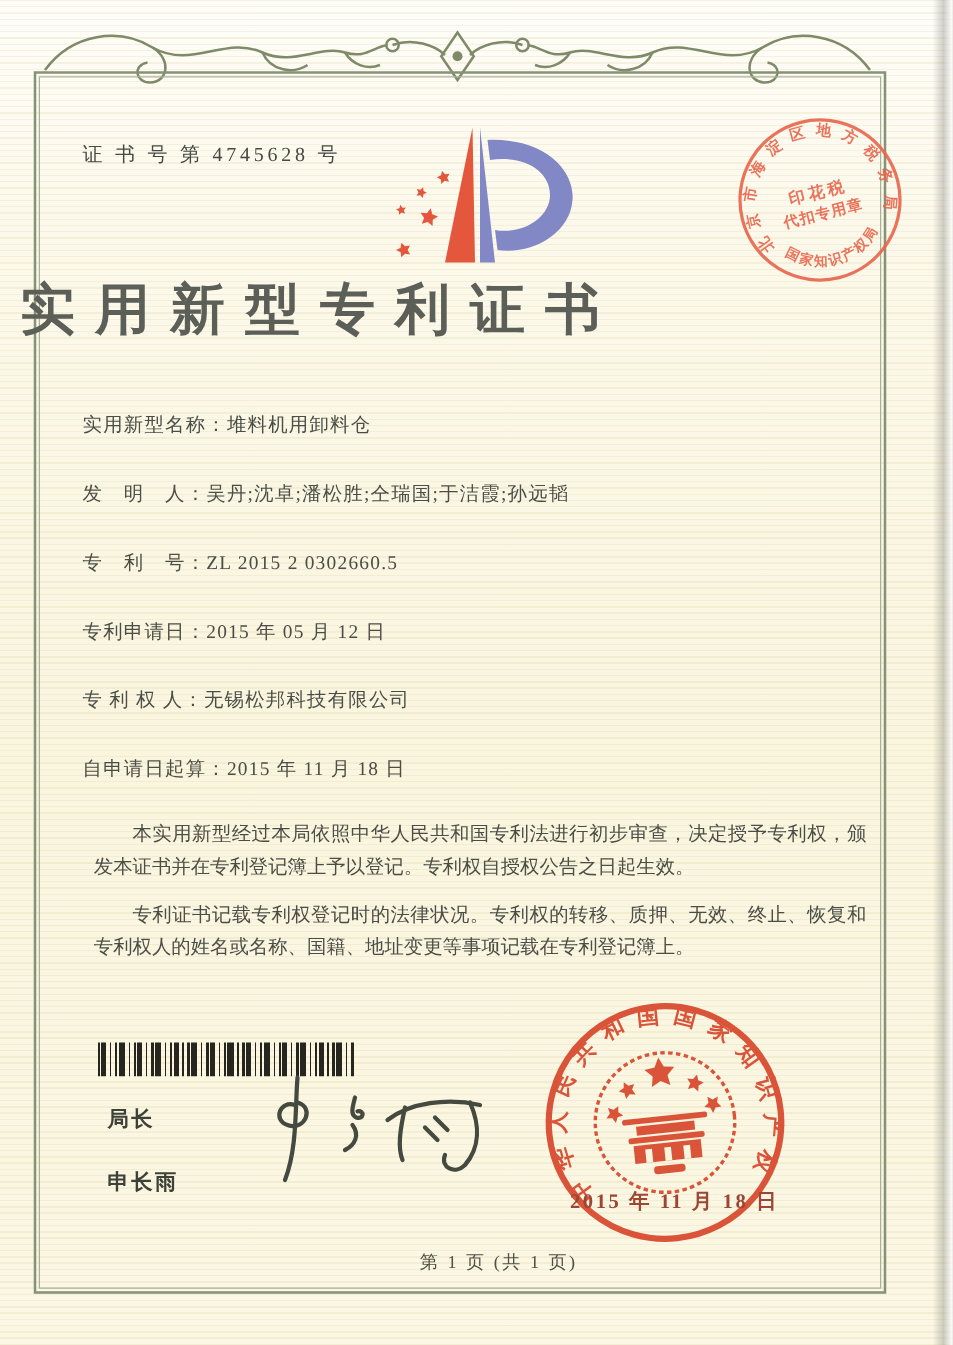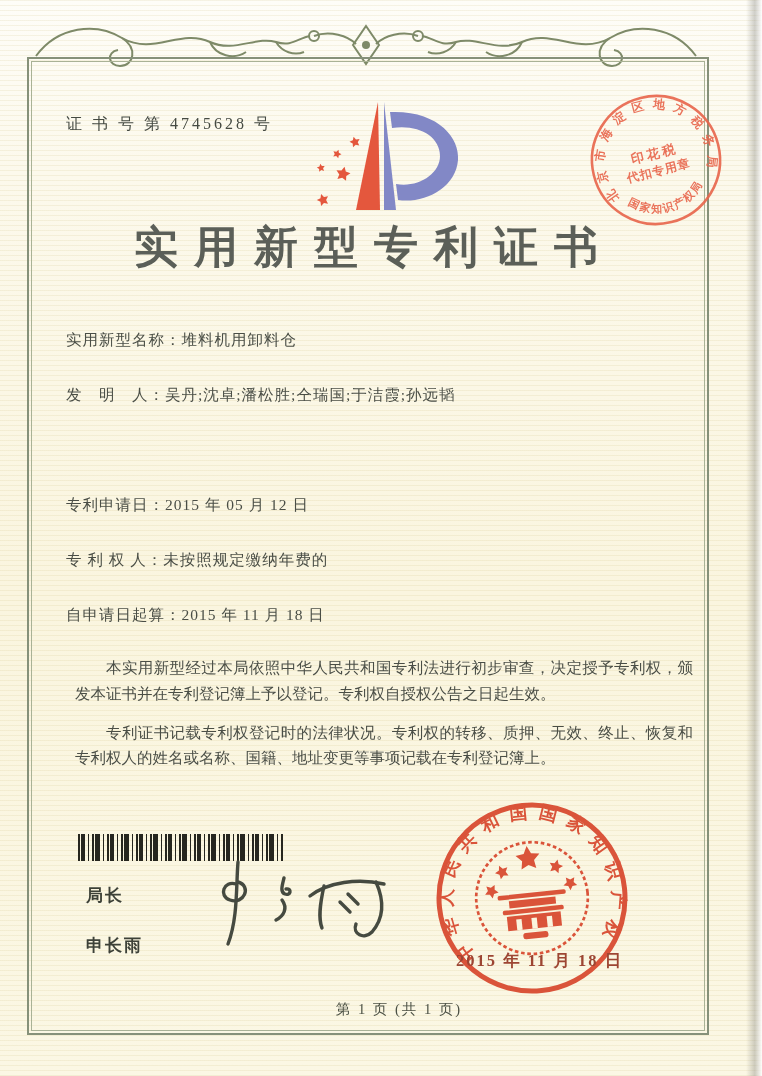--- a/index.html
+++ b/index.html
@@ -11,21 +11,21 @@
     font-family:"Liberation Serif","DejaVu Serif",serif;
     color:#4a4e46;
   }
   .edge-r{position:absolute;top:0;right:0;width:16px;height:100%;
     background:linear-gradient(90deg, rgba(0,0,0,0) 0%, rgba(130,130,124,.38) 55%, rgba(255,255,255,.85) 100%);}
   .frame{position:absolute;left:27px;top:57px;width:678px;height:974px;border:2px solid #86917a;}
   .frame::after{content:"";position:absolute;inset:2px;border:1px solid #a9b296;}
   .ornament{position:absolute;left:30px;top:10px;}
   .cert-no{position:absolute;left:66px;top:114px;font-size:16px;letter-spacing:3px;color:#454a42;}
   .logo{position:absolute;left:306px;top:100px;}
-  .title{position:absolute;left:0;right:30px;top:218px;text-align:center;
+  .title{position:absolute;left:0;right:30px;top:218px;text-align:left;
     font-size:44px;font-weight:700;letter-spacing:16px;padding-left:16px;color:#5b5f58;}
   .field{position:absolute;left:66px;width:620px;font-size:15.5px;letter-spacing:1px;white-space:nowrap;}
   .f-label{color:#4a4e46;}
   .f-value{color:#4a4e46;}
   .bodytext{position:absolute;left:62px;top:642px;width:644px;font-size:15.5px;line-height:25.8px;}
   .bodytext p{margin:13px;text-indent:2em;text-align:justify;}
   .barcode{position:absolute;left:78px;top:834px;width:206px;height:27px;
     background:repeating-linear-gradient(90deg,
       #26261f 0 2px, rgba(0,0,0,0) 2px 3px,
       #26261f 3px 7px, rgba(0,0,0,0) 7px 10px,
@@ -90,25 +90,28 @@
   </svg>
 
   <div class="title">实用新型专利证书</div>
 
   <div class="field" style="top:330px">
     <span class="f-label">实用新型名称：</span><span class="f-value">堆料机用卸料仓</span>
   </div>
   <div class="field" style="top:385px">
     <span class="f-label">发　明　人：</span><span class="f-value">吴丹;沈卓;潘松胜;仝瑞国;于洁霞;孙远韬</span>
   </div>
+  <div class="field" style="top:440px">
+    <span class="f-label">专　利　号：</span><span class="f-value">ZL 2015 2 0302660.5</span>
+  </div>
   <div class="field" style="top:495px">
     <span class="f-label">专利申请日：</span><span class="f-value">2015 年 05 月 12 日</span>
   </div>
   <div class="field" style="top:550px">
-    <span class="f-label">专 利 权 人：</span><span class="f-value">未按照规定缴纳年费的</span>
+    <span class="f-label">专 利 权 人：</span><span class="f-value">无锡松邦科技有限公司</span>
   </div>
   <div class="field" style="top:605px">
     <span class="f-label">自申请日起算：</span><span class="f-value">2015 年 11 月 18 日</span>
   </div>
 
   <div class="bodytext">
     <p>本实用新型经过本局依照中华人民共和国专利法进行初步审查，决定授予专利权，颁发本证书并在专利登记簿上予以登记。专利权自授权公告之日起生效。</p>
     <p>专利证书记载专利权登记时的法律状况。专利权的转移、质押、无效、终止、恢复和专利权人的姓名或名称、国籍、地址变更等事项记载在专利登记簿上。</p>
   </div>
 

